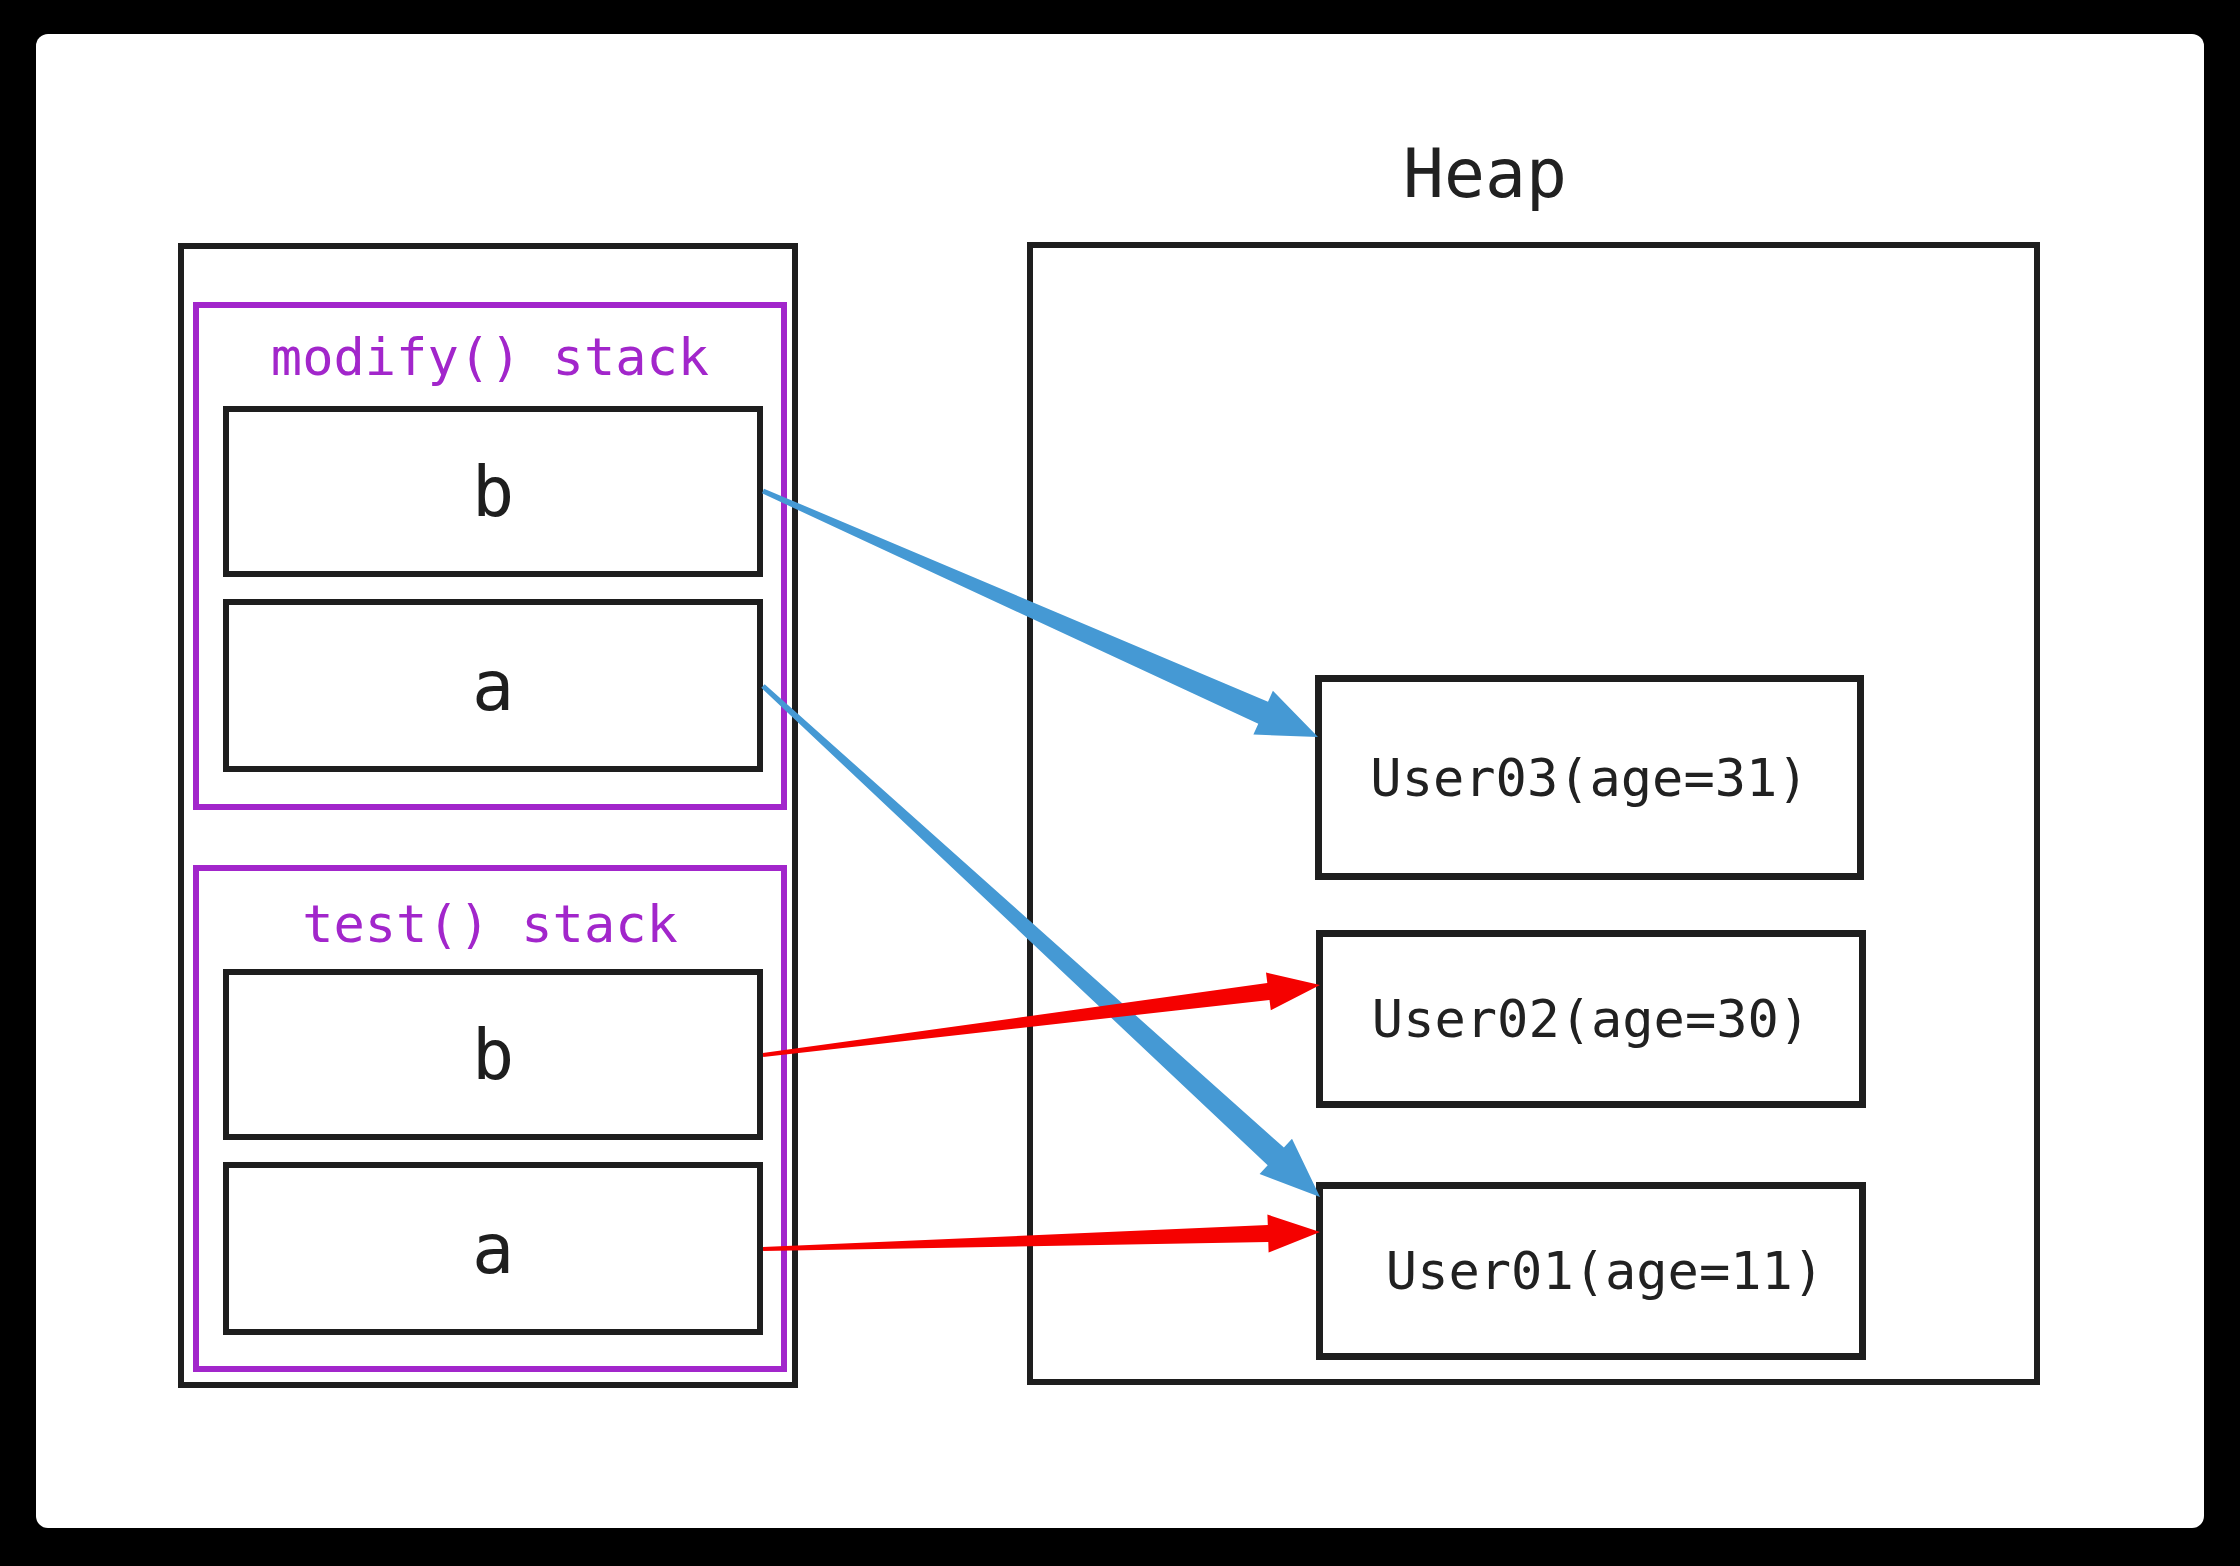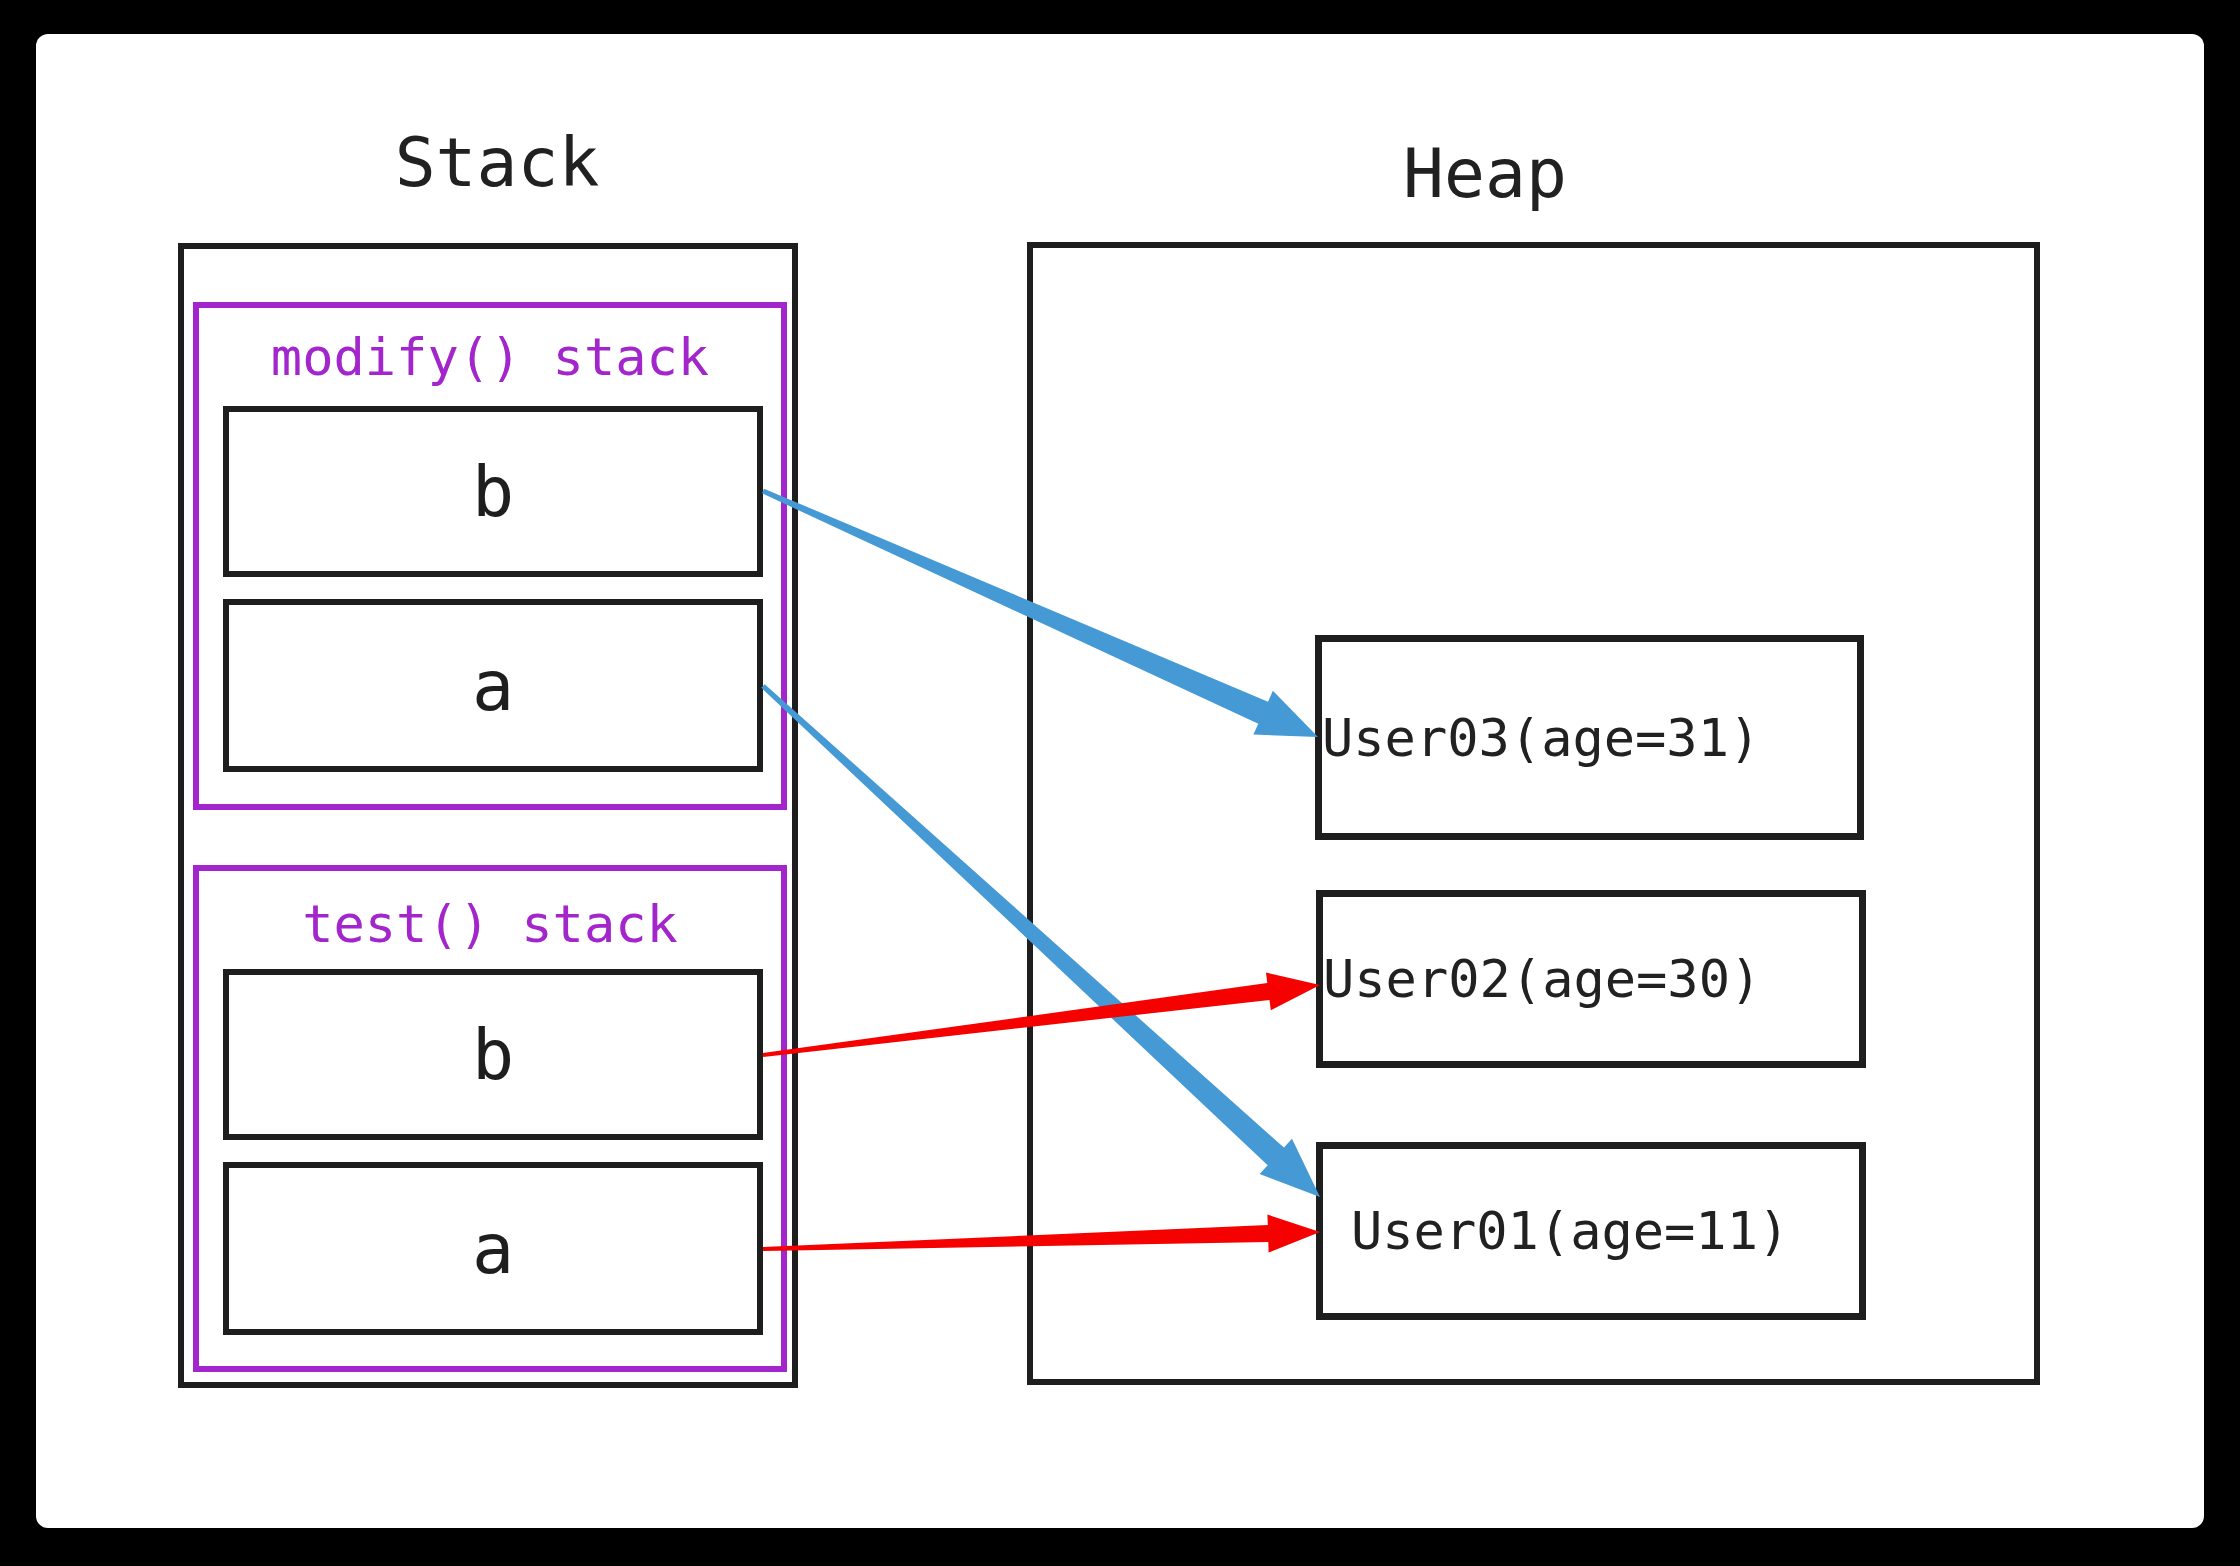--- a/index.html
+++ b/index.html
@@ -33,38 +33,37 @@
     position:absolute;box-sizing:border-box;border:6px solid #1e1e1e;background:#fff;
     display:flex;align-items:center;justify-content:center;
     font-size:70px;color:#1e1e1e;
   }
   .slot-modify-b{left:223px;top:406px;width:540px;height:171px;}
   .slot-modify-a{left:223px;top:599px;width:540px;height:173px;}
   .slot-test-b{left:223px;top:969px;width:540px;height:171px;}
   .slot-test-a{left:223px;top:1162px;width:540px;height:173px;}
   .heap-obj{
     position:absolute;box-sizing:border-box;border:7px solid #1e1e1e;background:#fff;
-    display:flex;align-items:center;justify-content:flex-start;
-    font-size:52px;color:#212121;white-space:nowrap;
+    display:flex;align-items:center;justify-content:center;
+    font-size:52px;color:#212121;white-space:nowrap;margin-top:40px;
   }
   .heap-obj-3{left:1315px;top:635px;width:549px;height:205px;}
   .heap-obj-2{left:1316px;top:890px;width:550px;height:178px;}
   .heap-obj-1{left:1316px;top:1142px;width:550px;height:178px;padding-left:28px;}
   .arrows{
     position:absolute;left:0;top:0;width:2240px;height:1566px;
     pointer-events:none;
   }
 </style>
 </head>
 <body>
 
 <div class="canvas">
   <div class="card"></div>
 
-  <div class="title stack-title">Stack</div>
   <div class="title heap-title">Heap</div>
 
   <div class="box stack-region"></div>
   <div class="box heap-region"></div>
 
   <div class="frame modify-frame"></div>
   <div class="frame-label modify-label">modify() stack</div>
   <div class="slot slot-modify-b">
     <span>b</span>
   </div>

